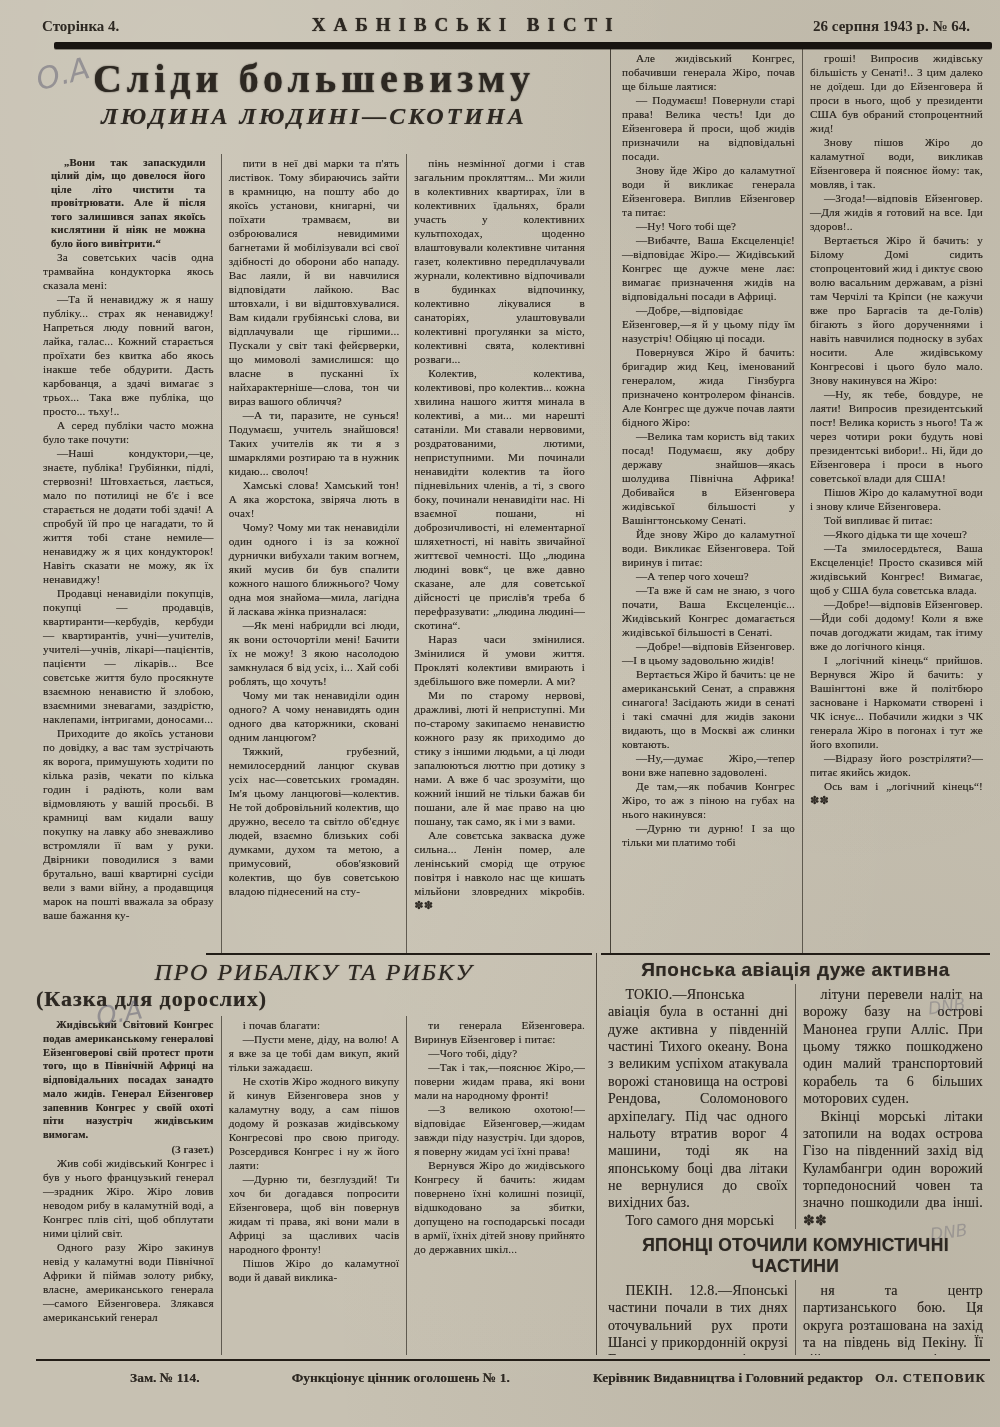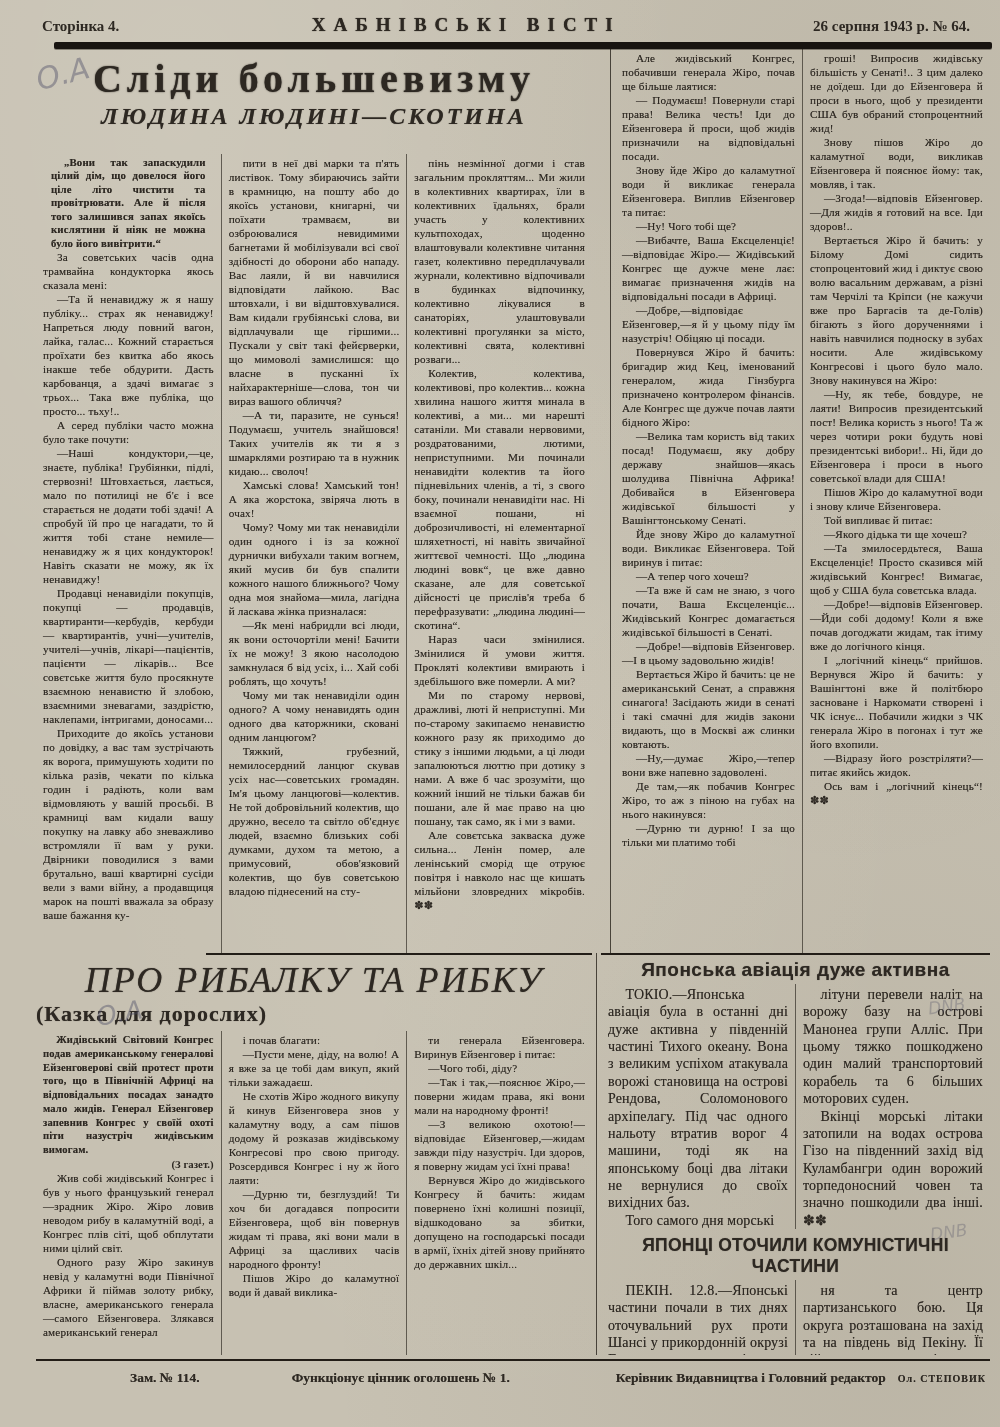--- a/index.html
+++ b/index.html
@@ -39,39 +39,39 @@
     margin:3px 0 24px;text-shadow:0 0 .8px rgba(45,40,34,.6);}
   .cols3{display:flex;flex:1;overflow:hidden;}
   .epigraph p{font-weight:bold;font-size:10.8px;padding:0 8px;text-indent:1.2em;}
   
   .content-bottom{display:flex;height:402px;padding:0 10px 0 36px;}
   .left-bottom{width:556px;border-right:1px solid rgba(40,35,28,.8);padding-right:4px;
     display:flex;flex-direction:column;overflow:hidden;}
   .right-bottom{flex:1;padding-left:4px;overflow:hidden;}
   .rule-thin{height:2px;background:#221d17;}
   .rule-offset{margin-left:170px;}
-  .tale-head{text-align:center;font-style:italic;font-size:36px;letter-spacing:2px;
+  .tale-head{text-align:center;font-style:italic;font-size:24px;letter-spacing:2px;
     margin:4px 0 0;font-weight:normal;text-shadow:0 0 1px rgba(45,40,34,.7);}
   .tale-sub{text-align:left;font-weight:bold;font-size:22px;letter-spacing:1px;
     margin:0 0 4px;text-shadow:0 0 .8px rgba(45,40,34,.6);}
   .cols-tale{display:flex;flex:1;overflow:hidden;}
   .lede p{font-weight:bold;font-size:10.6px;line-height:1.3;}
   .source-line{text-align:right;font-weight:bold;font-size:10.8px;margin:1px 0;}
   .japan-head{font-family:"Liberation Sans", sans-serif;font-weight:bold;font-size:19px;
     text-align:center;margin:4px 0 3px;letter-spacing:.5px;text-shadow:0 0 .8px rgba(45,40,34,.6);}
   .japan-head-2{font-size:17.5px;letter-spacing:.3px;margin-top:6px;}
   .cols2{display:flex;overflow:hidden;}
   .cols2 .col p{font-size:14px;line-height:1.24;}
   
   .footer-rule{height:2px;background:#221d17;margin:4px 10px 0 36px;}
   .footer{display:flex;align-items:baseline;padding:9px 14px 0 130px;
     font-weight:bold;font-size:13.5px;text-shadow:0 0 .6px rgba(45,40,34,.6);}
   .footer-order{margin-right:92px;}
   .footer-editor{margin-left:auto;display:flex;gap:12px;align-items:baseline;}
-  .footer-editor-name{font-size:10px;letter-spacing:1px;}
+  .footer-editor-name{font-size:13px;letter-spacing:1px;}
   
   .pencil{position:absolute;font-family:"DejaVu Sans", sans-serif;font-style:italic;
     color:rgba(75,75,100,.42);pointer-events:none;}
   .pencil-1{left:36px;top:56px;font-size:30px;transform:rotate(-14deg);}
   .pencil-2{left:96px;top:998px;font-size:26px;transform:rotate(-10deg);}
   .pencil-3{left:928px;top:996px;font-size:17px;transform:rotate(-8deg);color:rgba(75,75,100,.3);}
   .pencil-4{left:930px;top:1222px;font-size:17px;transform:rotate(-8deg);color:rgba(75,75,100,.3);}
 </style>
 </head>
 <body>

